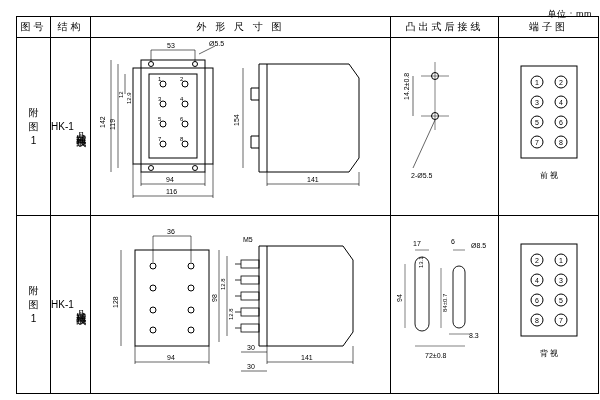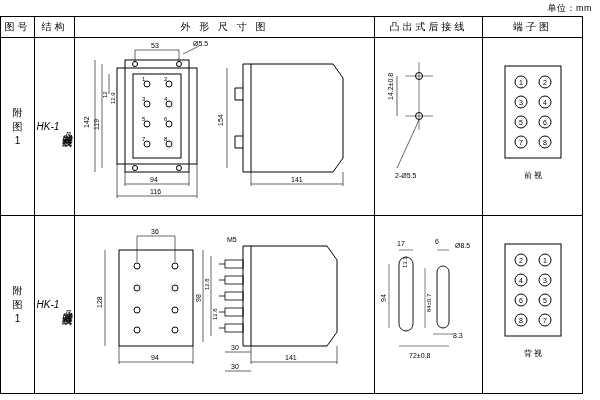--- a/index.html
+++ b/index.html
@@ -5,25 +5,25 @@
   html,body{margin:0;padding:0;}
   body{
     width:600px;height:400px;
     background:#ffffff;
     font-family:"Liberation Sans","DejaVu Sans",sans-serif;
     color:#000;
     overflow:hidden;
   }
   .page{position:relative;width:600px;height:400px;box-sizing:border-box;}
   .unit{
-    position:absolute;top:2px;right:8px;
+    position:absolute;top:8px;right:8px;
     font-size:9px;letter-spacing:0.5px;
   }
   table.main{
-    position:absolute;top:16px;left:0;
+    position:absolute;top:16px;left:16px;
     width:524px;height:376px;
     border-collapse:collapse;
     table-layout:fixed;
   }
   table.main td,table.main th{
     border:1px solid #000;
     padding:0;
     text-align:center;
     vertical-align:middle;
     font-weight:normal;
@@ -37,21 +37,21 @@
   .col-term{width:100px;}
   .vtext{
     writing-mode:vertical-rl;
     text-orientation:upright;
     letter-spacing:1px;
     font-size:10px;
     line-height:12px;
     display:inline-block;
   }
   .struct-cell{font-size:10px;}
-  .struct-inner{display:flex;align-items:center;justify-content:center;gap:1px;height:100%;font-style:italic;}
+  .struct-inner{display:flex;align-items:center;gap:1px;height:100%;}
   .struct-label{font-size:10px;}
   .cellwrap{position:relative;width:100%;height:100%;}
   svg{display:block;}
   .row-body{height:178px;}
 </style>
 </head>
 <body>
 
 <div class="page">
 

